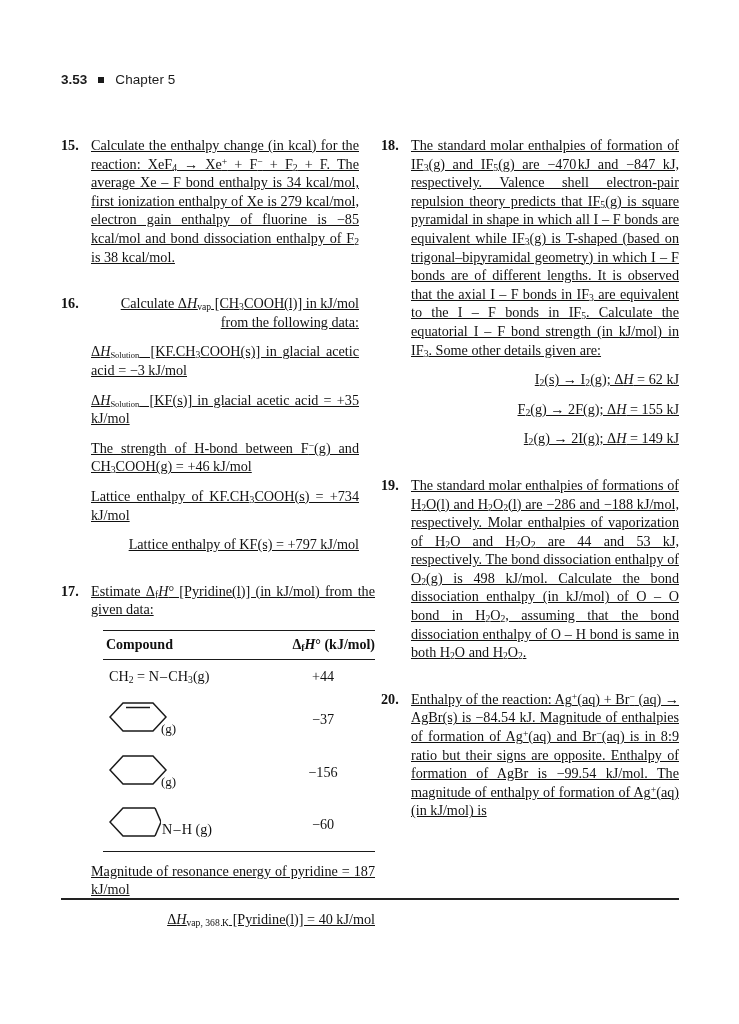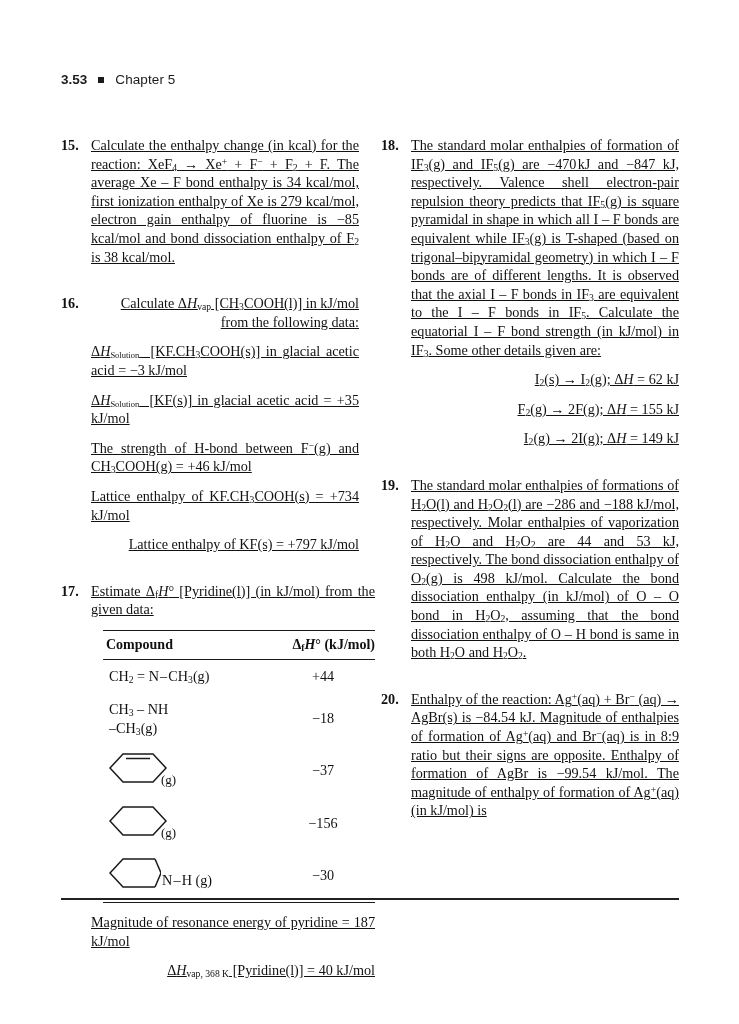--- a/index.html
+++ b/index.html
@@ -199,26 +199,20 @@
               <th class="c2">Δ<sub>f</sub><span class="it">H</span>° (kJ/mol)</th>
             </tr>
           </thead>
           <tbody>
             <tr>
               <td class="c1 ctr">CH<sub>2</sub> = N – CH<sub>3</sub>(g)</td>
               <td class="c2">+44</td>
             </tr>
             <tr>
               <td class="c1 ctr">
-                CH<sub>3</sub> – NH<br>–CH<sub>3</sub>(g)
-              </td>
-              <td class="c2">−18</td>
-            </tr>
-            <tr>
-              <td class="c1 ctr">
                 <span class="ringwrap">
                   <svg width="58" height="34" viewBox="0 0 58 34">
                     <polygon points="14,3 44,3 57,17 44,31 14,31 1,17" fill="none" stroke="#1a1a1a" stroke-width="1.5"></polygon>
                     <line x1="17" y1="7.5" x2="41" y2="7.5" stroke="#1a1a1a" stroke-width="1.5"></line>
                   </svg>
                   <span class="ringlabel">(g)</span>
                 </span>
               </td>
               <td class="c2">−37</td>
             </tr>
@@ -237,21 +231,21 @@
               <td class="c1">
                 <span class="ringwrap">
                   <svg width="52" height="34" viewBox="0 0 52 34">
                     <polyline points="46,3 14,3 1,17 14,31 46,31" fill="none" stroke="#1a1a1a" stroke-width="1.5"></polyline>
                     <line x1="46" y1="3" x2="52" y2="17" stroke="#1a1a1a" stroke-width="1.5"></line>
                     <line x1="46" y1="31" x2="52" y2="17" stroke="#1a1a1a" stroke-width="1.5"></line>
                   </svg>
                   <span class="ringlabel side">N – H (g)</span>
                 </span>
               </td>
-              <td class="c2">−30</td>
+              <td class="c2">−60</td>
             </tr>
           </tbody>
         </table>
 
         <p>Magnitude of resonance energy of
           pyridine = 187 kJ/mol</p>
         <p class="nj">Δ<span class="it">H</span><sub>vap, 368 K</sub> [Pyridine(l)] = 40 kJ/mol</p>
       </div>
     </div>
 

